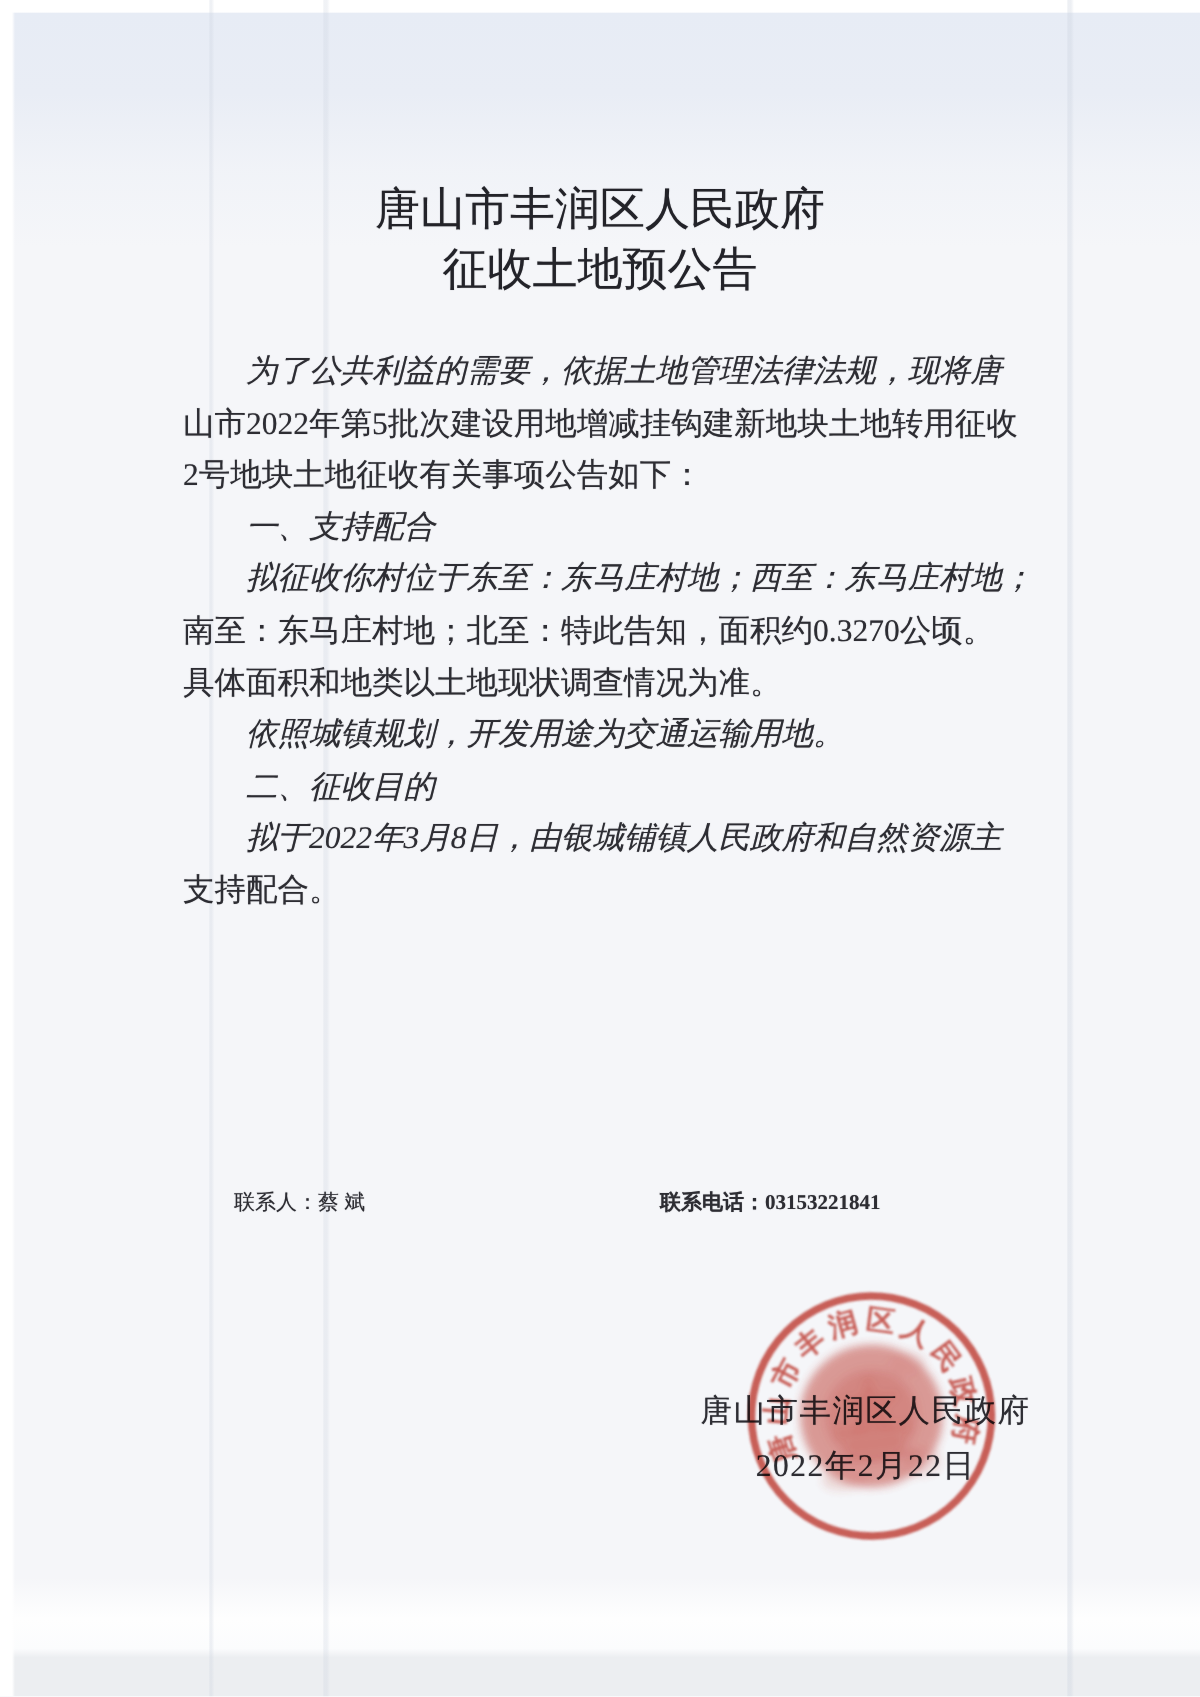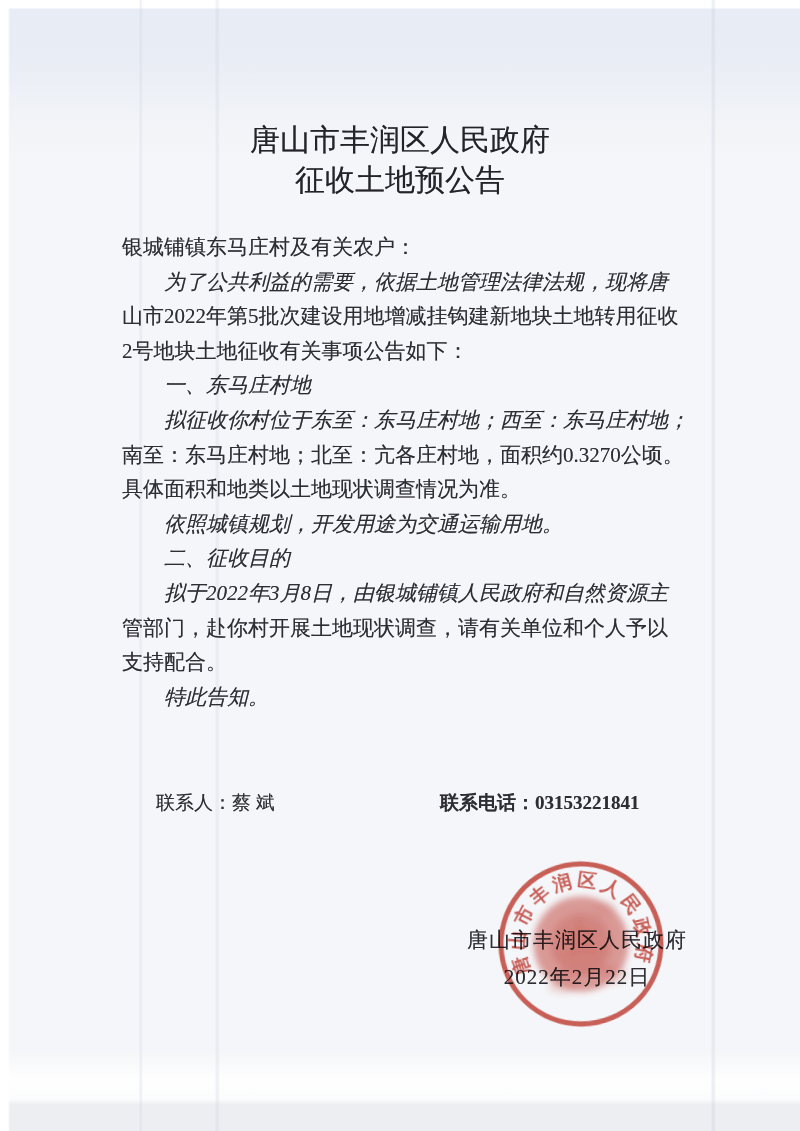--- a/index.html
+++ b/index.html
@@ -25,21 +25,21 @@
   .title{
     position:absolute; top:120px; left:0; right:0;
     text-align:center; font-size:30px; line-height:40px;
     color:#232329; letter-spacing:0;
   }
   .body-col{
     position:absolute; left:122px; top:230px; width:558px;
     font-size:21px; line-height:34.6px; white-space:nowrap;
   }
   .body-col .line.indent{padding-left:42px;font-style:italic;}
-  .contact{position:absolute; left:0; top:792px; width:800px; height:24px; font-size:19px; line-height:22px;}
+  .contact{position:absolute; left:0; top:792px; width:800px; height:24px; font-size:14px; line-height:22px;}
   .contact .person{position:absolute; left:156px;}
   .contact .phone{position:absolute; left:440px;font-weight:bold;}
   .signature{
     position:absolute; top:922px; right:113px;
     text-align:center; font-size:21px; line-height:37px; letter-spacing:1px;
   }
   .seal-wrap{
     position:absolute; left:486px; top:849px; width:190px; height:190px;
     mix-blend-mode:multiply; transform:rotate(-6deg); opacity:.93;
   }
@@ -50,35 +50,32 @@
 <body>
 
 <div class="page">
 
   <div class="title doc-text">
     <div>唐山市丰润区人民政府</div>
     <div>征收土地预公告</div>
   </div>
 
   <div class="body-col doc-text">
-    <div class="line">银城铺镇东马庄村及有关农户：</div>
 
   <div class="line indent">为了公共利益的需要，依据土地管理法律法规，现将唐</div>
       <div class="line">山市2022年第5批次建设用地增减挂钩建新地块土地转用征收</div>
       <div class="line">2号地块土地征收有关事项公告如下：</div>
-      <div class="line indent">一、东马庄村地</div>
+      <div class="line indent">一、支持配合</div>
       <div class="line indent">拟征收你村位于东至：东马庄村地；西至：东马庄村地；</div>
-      <div class="line">南至：东马庄村地；北至：亢各庄村地，面积约0.3270公顷。</div>
+      <div class="line">南至：东马庄村地；北至：特此告知，面积约0.3270公顷。</div>
       <div class="line">具体面积和地类以土地现状调查情况为准。</div>
       <div class="line indent">依照城镇规划，开发用途为交通运输用地。</div>
       <div class="line indent">二、征收目的</div>
       <div class="line indent">拟于2022年3月8日，由银城铺镇人民政府和自然资源主</div>
-      <div class="line">管部门，赴你村开展土地现状调查，请有关单位和个人予以</div>
       <div class="line">支持配合。</div>
-      <div class="line indent">特此告知。</div>
     </div>
 
   <div class="contact doc-text">
     <span class="person"><span>联系人：</span><span>蔡 斌</span></span>
     <span class="phone"><span>联系电话：</span><span>03153221841</span></span>
   </div>
 
   <div class="signature doc-text">
     <div>唐山市丰润区人民政府</div>
     <div>2022年2月22日</div>

